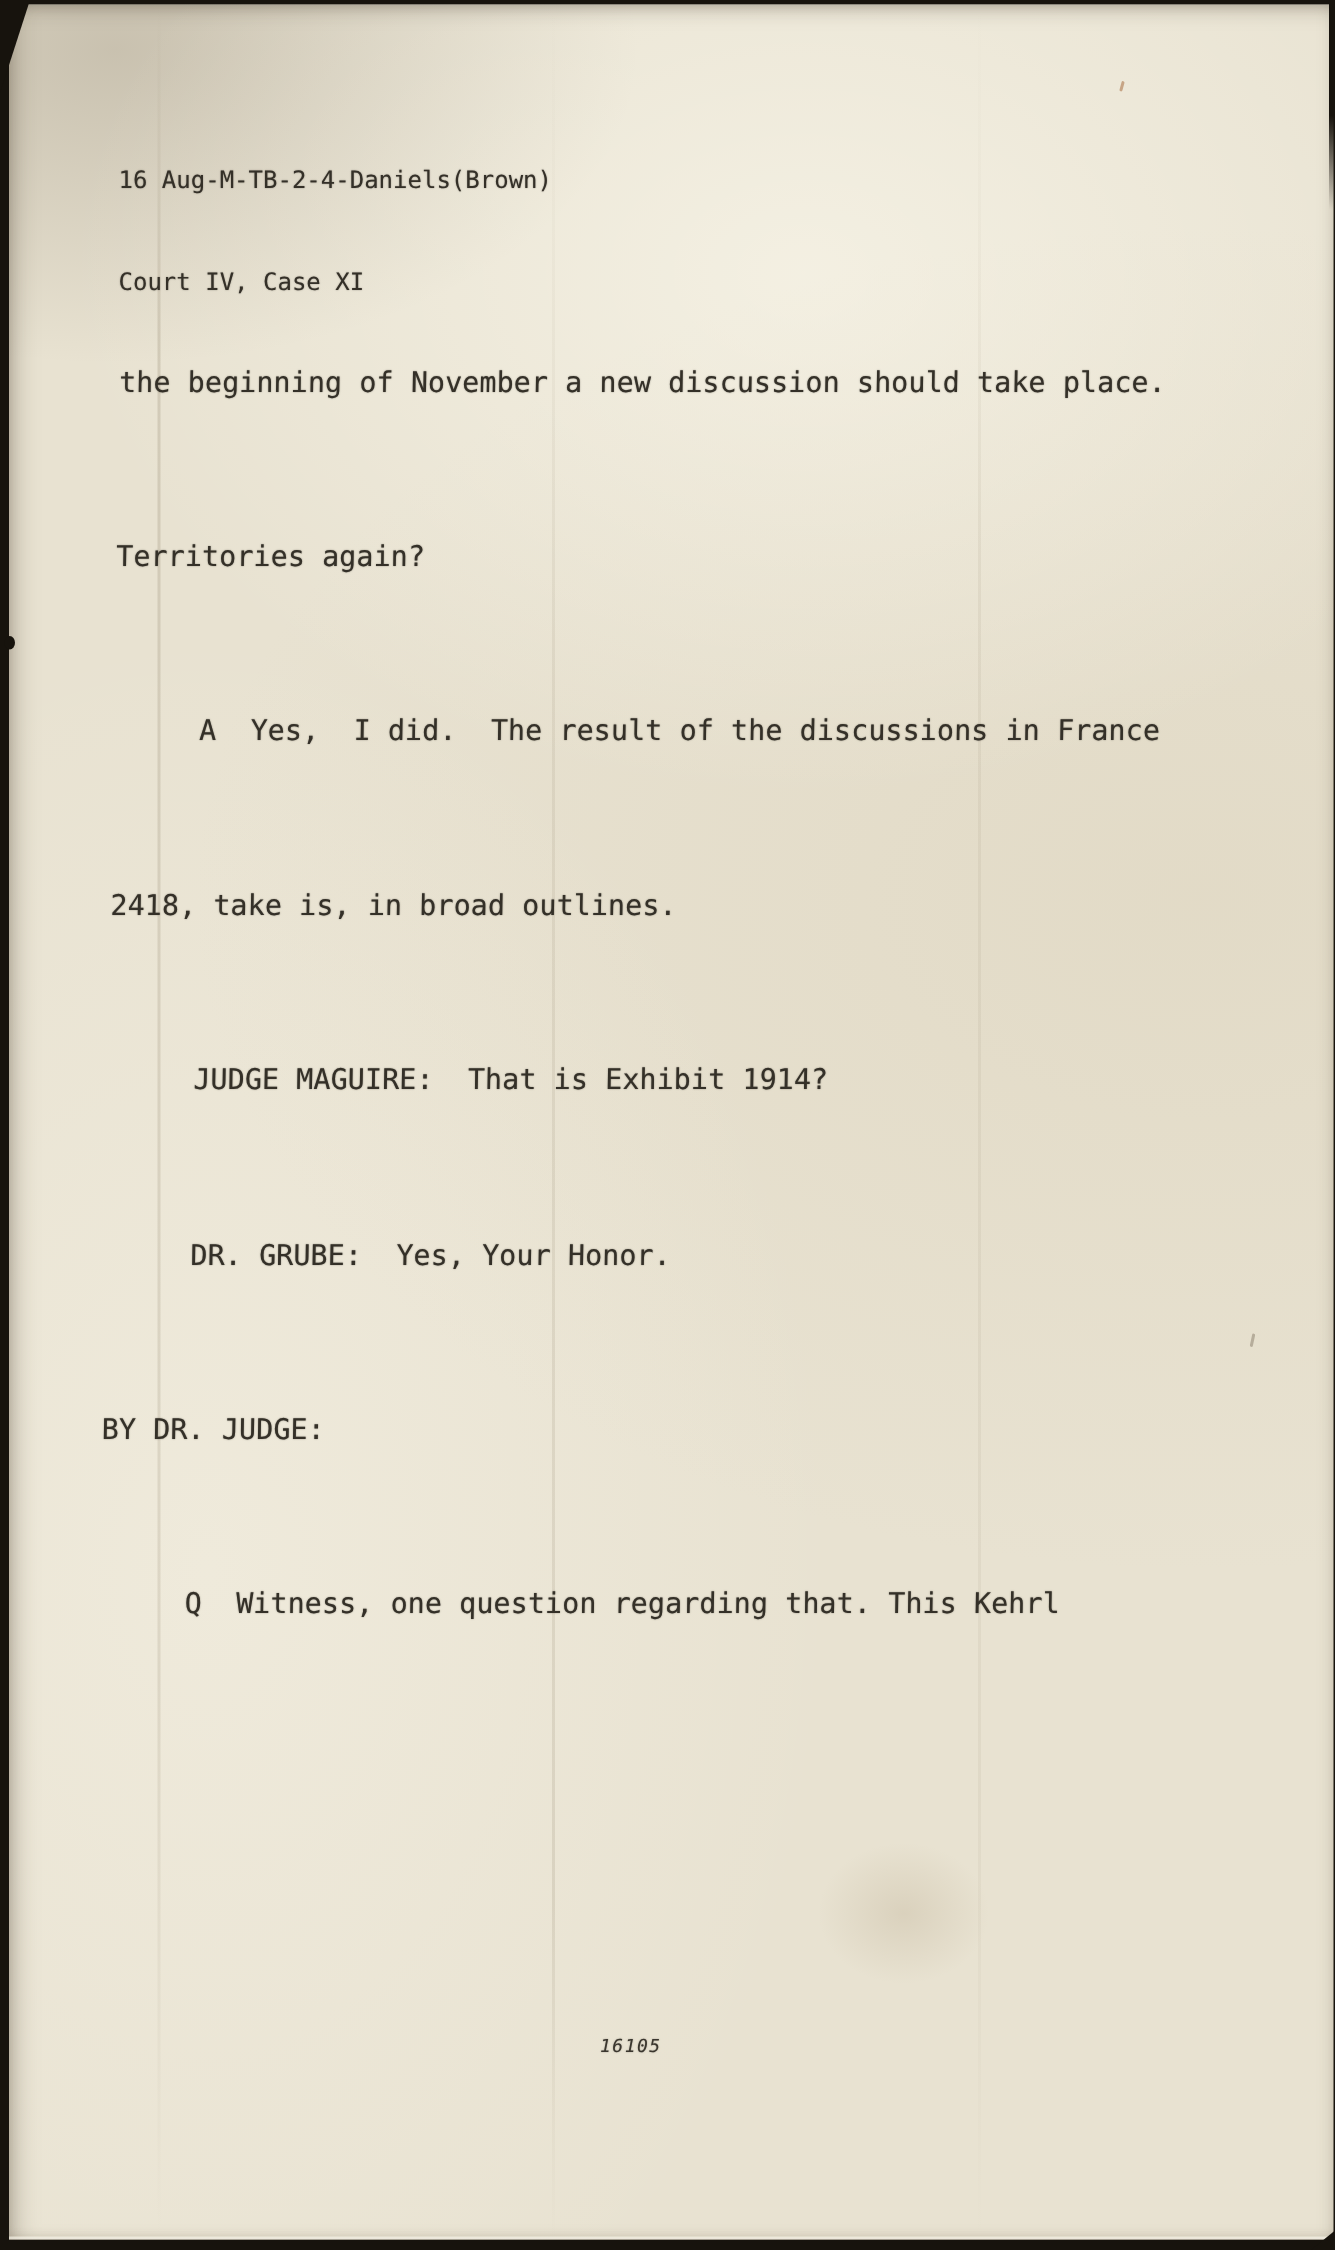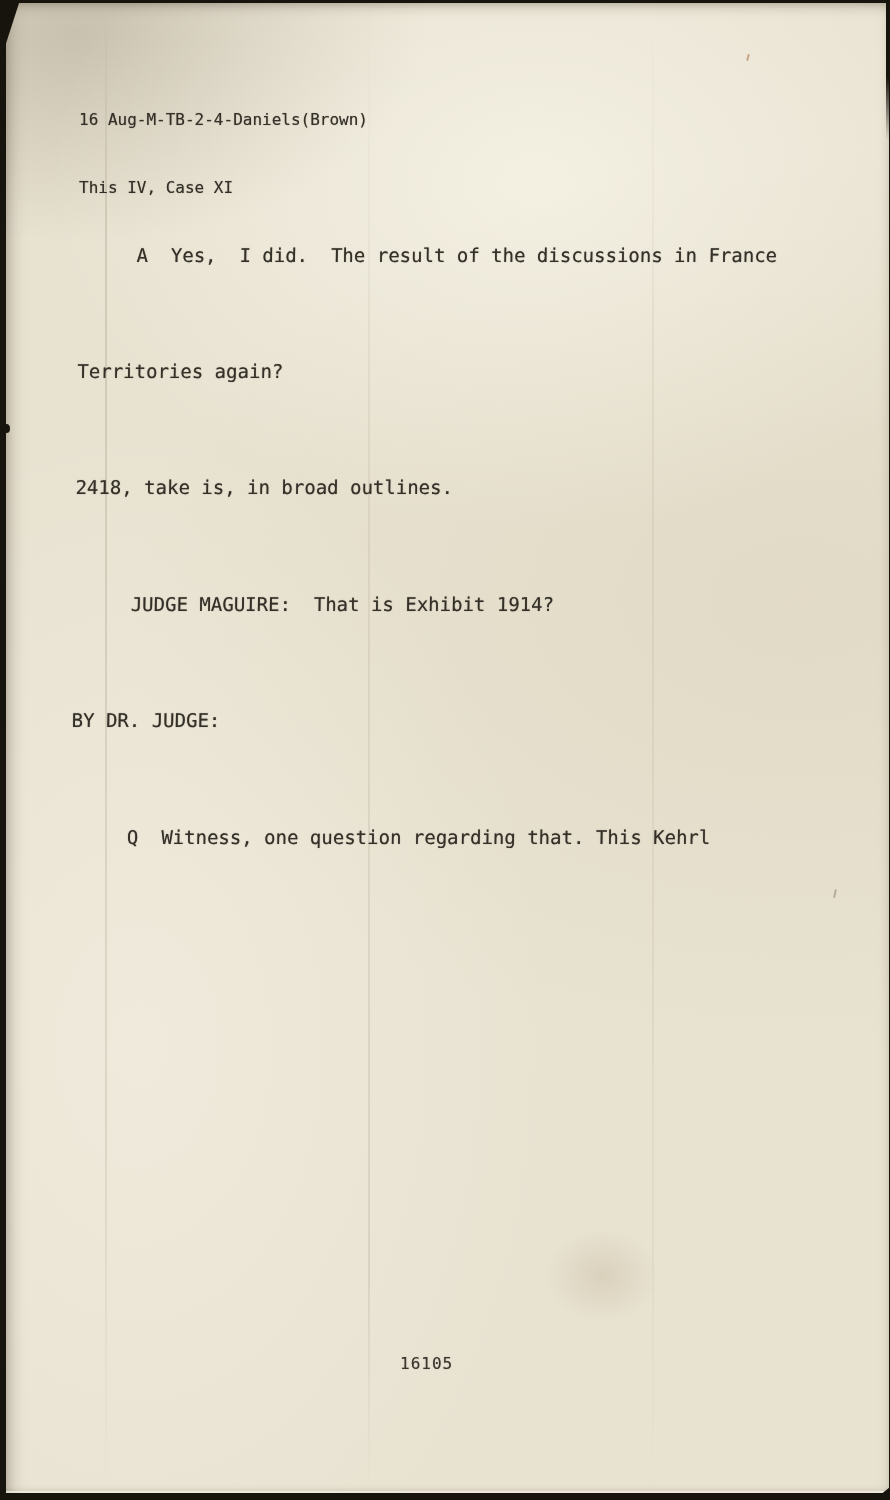--- a/index.html
+++ b/index.html
@@ -65,47 +65,50 @@
   }
   .body-text {
     position: absolute; left: 75px; top: 155px;
     font-size: 19px; line-height: 38.8px;
     color: #343028; white-space: pre;
     transform: skewX(-0.95deg); transform-origin: 0 0;
     text-shadow: 0 0 1px rgba(52,48,40,0.60);
   }
   .page-number {
     position: absolute; left: 394px; top: 1349px;
-    font-size: 16px; line-height: 24px;
+    font-size: 12px; line-height: 24px;
     color: #3a362e; letter-spacing: 1px;
     text-shadow: 0 0 1px rgba(58,54,46,0.50);
+    font-style: italic;
   }
 </style>
 </head>
 <body>
 
 <div class="scan">
   <div class="paper">
     <div class="crease crease-1"></div>
     <div class="crease crease-2"></div>
     <div class="crease crease-3"></div>
     <div class="stain"></div>
     <div class="fleck"></div>
     <div class="stray-mark"></div>
 
     <div class="page-header">
       <div>16 Aug-M-TB-2-4-Daniels(Brown)</div>
-      <div>This IV, Case XI</div>
+      <div>Court IV, Case XI</div>
     </div>
 
     <div class="body-text">
+      <div>the beginning of November a new discussion should take place.</div>
+      <div>Territories again?</div>
       <div>     A  Yes,  I did.  The result of the discussions in France</div>
-      <div>Territories again?</div>
       <div>2418, take is, in broad outlines.</div>
       <div>     JUDGE MAGUIRE:  That is Exhibit 1914?</div>
+      <div>     DR. GRUBE:  Yes, Your Honor.</div>
       <div>BY DR. JUDGE:</div>
       <div>     Q  Witness, one question regarding that. This Kehrl</div>
       
       
       
       
       
       
       
       

